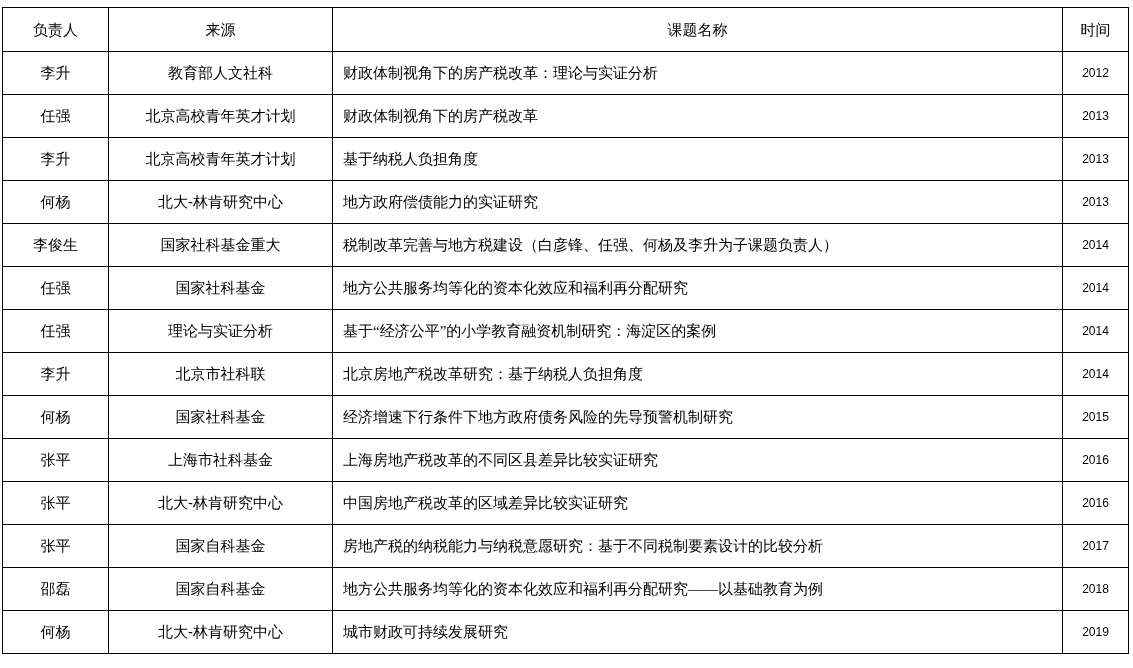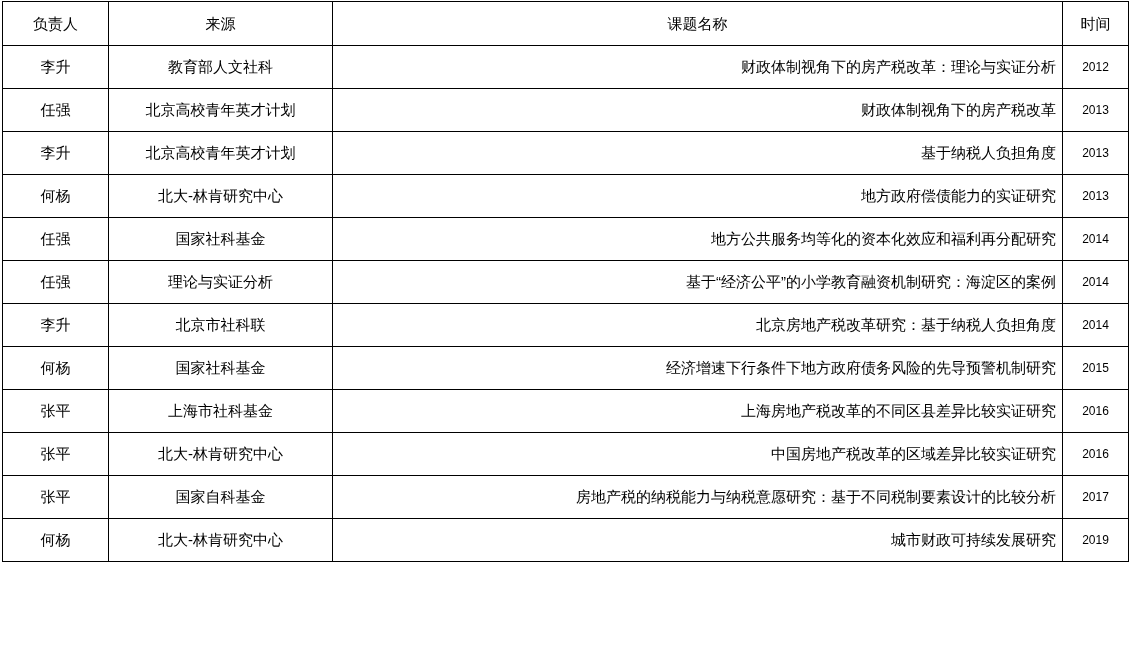--- a/index.html
+++ b/index.html
@@ -11,21 +11,21 @@
     width: 1133px;
     height: 668px;
     font-family: "Liberation Sans", sans-serif;
     color: #000000;
     overflow: hidden;
   }
   .sheet {
     width: 1038px;
     height: 668px;
     box-sizing: border-box;
-    padding: 1px 2px 0 2px;
+    padding: 7px 2px 0 2px;
   }
   table.research-table {
     border-collapse: collapse;
     table-layout: fixed;
     width: 1126px;
     margin: 0 auto;
   }
   table.research-table col.c-owner  { width: 106px; }
   table.research-table col.c-source { width: 224px; }
   table.research-table col.c-title  { width: 730px; }
@@ -46,22 +46,23 @@
   }
   table.research-table th {
     text-align: center;
   }
   table.research-table td.owner,
   table.research-table td.source,
   table.research-table td.year {
     text-align: center;
   }
   table.research-table td.title {
-    text-align: right;
+    text-align: left;
     padding-left: 10px;
+    font-family: Liberation Serif, serif;
   }
   table.research-table td.year {
     font-size: 12px;
   }
   table.research-table tr:first-child th {
     height: 44px;
   }
 </style>
 </head>
 <body>
@@ -101,20 +102,26 @@
         <td class="title">基于纳税人负担角度</td>
         <td class="year">2013</td>
       </tr>
       <tr>
         <td class="owner">何杨</td>
         <td class="source">北大-林肯研究中心</td>
         <td class="title">地方政府偿债能力的实证研究</td>
         <td class="year">2013</td>
       </tr>
       <tr>
+        <td class="owner">李俊生</td>
+        <td class="source">国家社科基金重大</td>
+        <td class="title">税制改革完善与地方税建设（白彦锋、任强、何杨及李升为子课题负责人）</td>
+        <td class="year">2014</td>
+      </tr>
+      <tr>
         <td class="owner">任强</td>
         <td class="source">国家社科基金</td>
         <td class="title">地方公共服务均等化的资本化效应和福利再分配研究</td>
         <td class="year">2014</td>
       </tr>
       <tr>
         <td class="owner">任强</td>
         <td class="source">理论与实证分析</td>
         <td class="title">基于“经济公平”的小学教育融资机制研究：海淀区的案例</td>
         <td class="year">2014</td>
@@ -143,20 +150,26 @@
         <td class="title">中国房地产税改革的区域差异比较实证研究</td>
         <td class="year">2016</td>
       </tr>
       <tr>
         <td class="owner">张平</td>
         <td class="source">国家自科基金</td>
         <td class="title">房地产税的纳税能力与纳税意愿研究：基于不同税制要素设计的比较分析</td>
         <td class="year">2017</td>
       </tr>
       <tr>
+        <td class="owner">邵磊</td>
+        <td class="source">国家自科基金</td>
+        <td class="title">地方公共服务均等化的资本化效应和福利再分配研究——以基础教育为例</td>
+        <td class="year">2018</td>
+      </tr>
+      <tr>
         <td class="owner">何杨</td>
         <td class="source">北大-林肯研究中心</td>
         <td class="title">城市财政可持续发展研究</td>
         <td class="year">2019</td>
       </tr>
     </tbody>
   </table>
 </div>
 
 </body></html>

